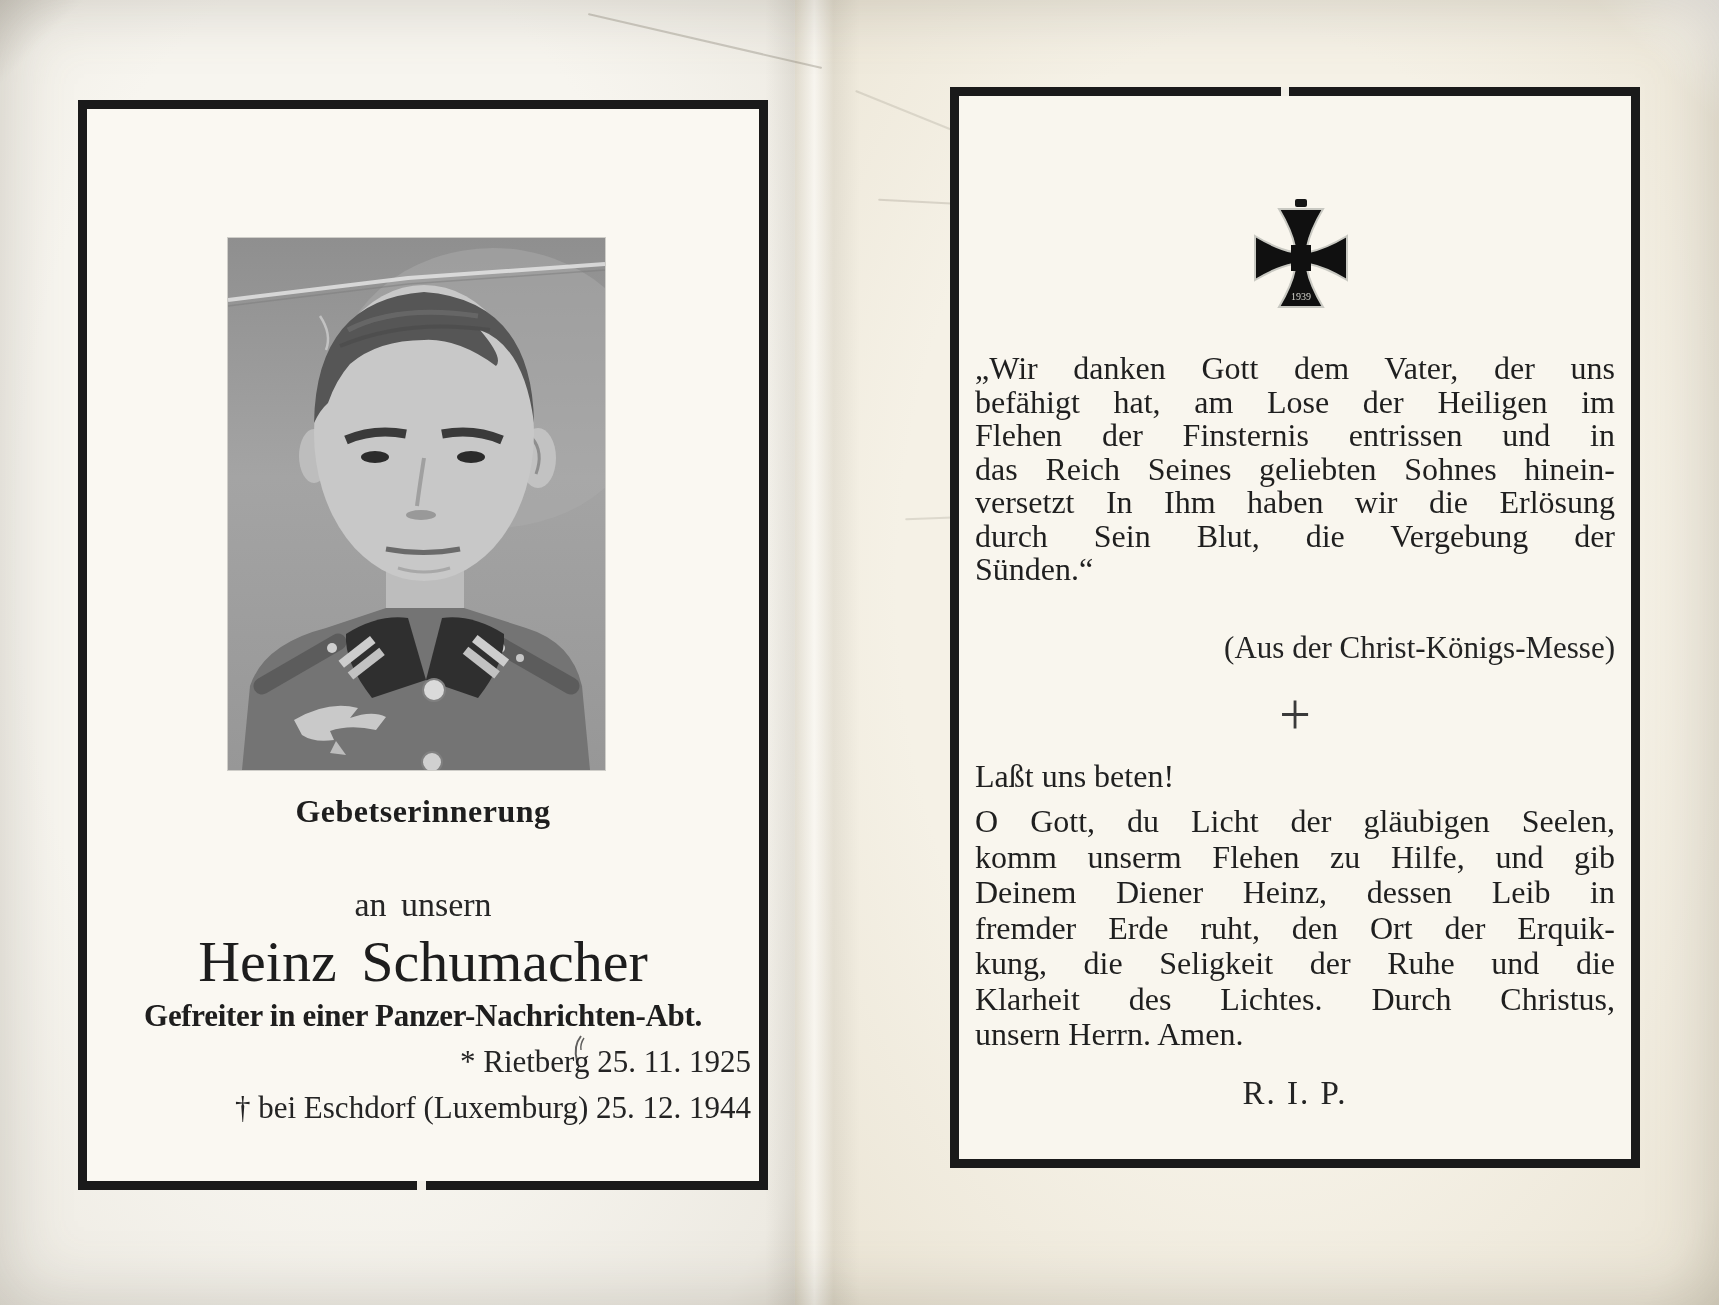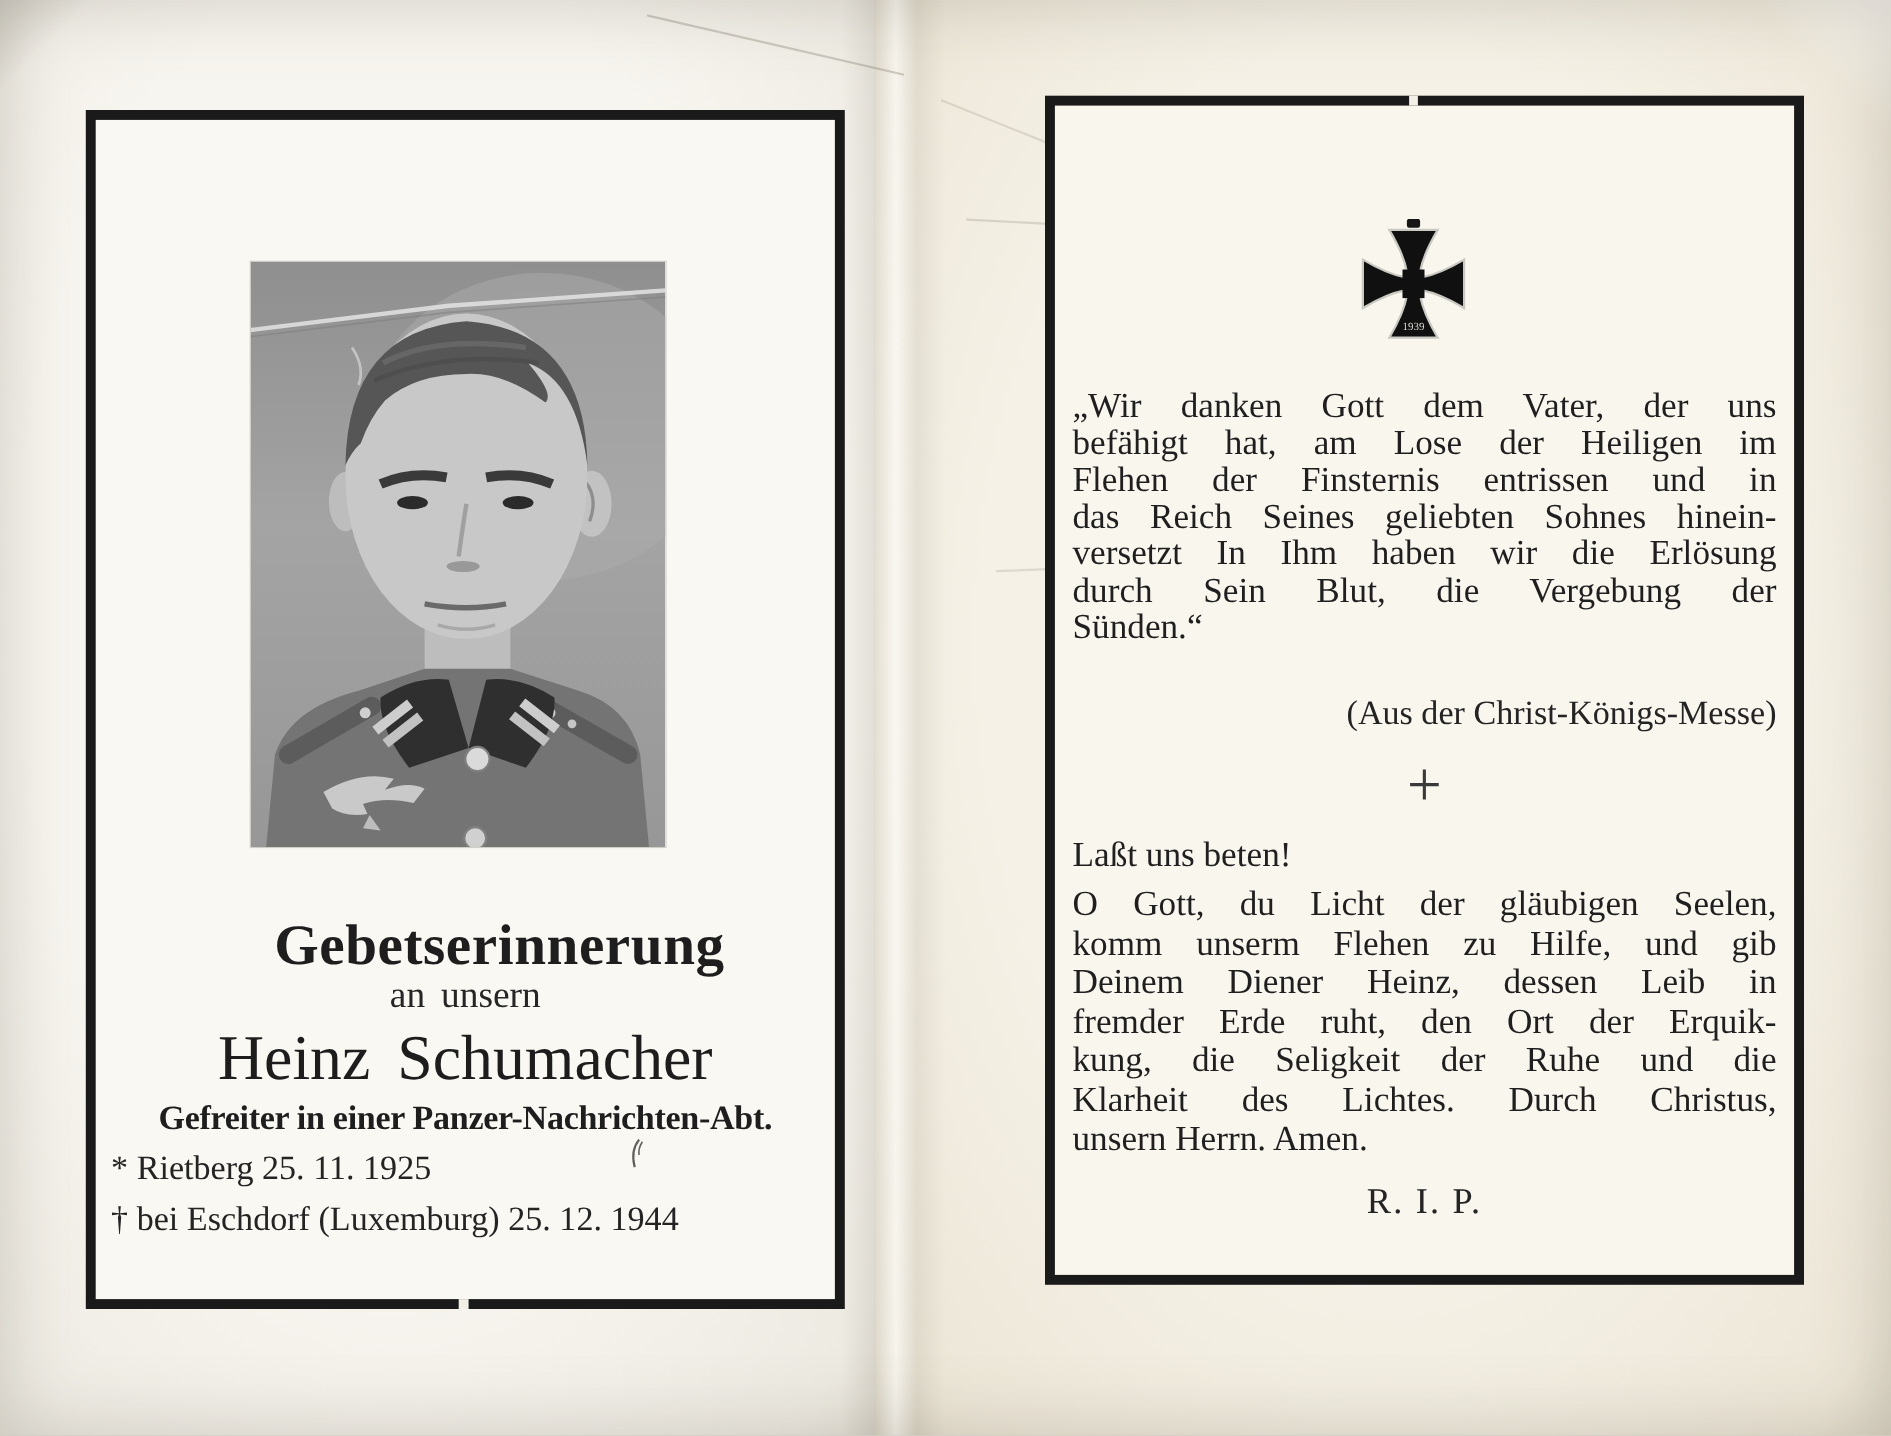--- a/index.html
+++ b/index.html
@@ -42,31 +42,31 @@
   
   .notch{position:absolute;background:#f2efe7;}
   .notch.nb{left:330px;bottom:-9px;width:9px;height:9px;}
   .notch.nt{left:322px;top:-9px;width:8px;height:9px;}
 
   .photo{position:absolute;left:141px;top:129px;width:377px;height:532px;
     box-shadow:0 0 0 1px rgba(80,80,80,.25);}
   .photo svg{display:block;width:100%;height:100%;}
 
   .cl-text{position:absolute;left:0;width:672px;text-align:center;white-space:nowrap;}
-  .heading{top:721px;font-size:52px;font-weight:bold;letter-spacing:.5px;color:#1e1e1e;padding-left:31px;}
+  .heading{top:684px;font-size:32px;font-weight:bold;letter-spacing:.5px;color:#1e1e1e;}
   .subheading{top:777px;font-size:34px;color:#262626;word-spacing:6px;}
   .name{top:819px;font-size:58px;line-height:68px;color:#1d1d1d;word-spacing:10px;}
   .rank{top:889px;font-size:31px;font-weight:bold;letter-spacing:-.3px;color:#1e1e1e;}
-  .vitals{position:absolute;left:14px;width:650px;text-align:left;white-space:nowrap;
+  .vitals{position:absolute;left:14px;width:650px;text-align:right;white-space:nowrap;
     font-size:31px;color:#242424;}
   .birth{top:935px;}
   .death{top:981px;}
   .pen-mark{position:absolute;left:483px;top:925px;opacity:.75;}
 
-  .medal{position:absolute;left:277px;top:103px;width:98px;height:114px;}
+  .medal{position:absolute;left:293px;top:103px;width:98px;height:114px;}
   .medal svg{display:block;width:100%;height:100%;}
 
   .qblock{position:absolute;left:16px;width:640px;}
   .quote{top:256px;font-size:32px;line-height:33.5px;color:#1f1f1f;}
   .jline{text-align:justify;text-align-last:justify;}
   .jleft{text-align:left;text-align-last:left;}
   .attribution{top:535px;font-size:31px;line-height:34px;text-align:right;color:#242424;}
   .plus{position:absolute;left:0;top:586px;width:672px;text-align:center;
     font-size:56px;font-weight:400;color:#3a3a3a;transform:scaleY(1.05);}
   .beten{top:662px;font-size:32px;line-height:36px;text-align:left;color:#202020;}

